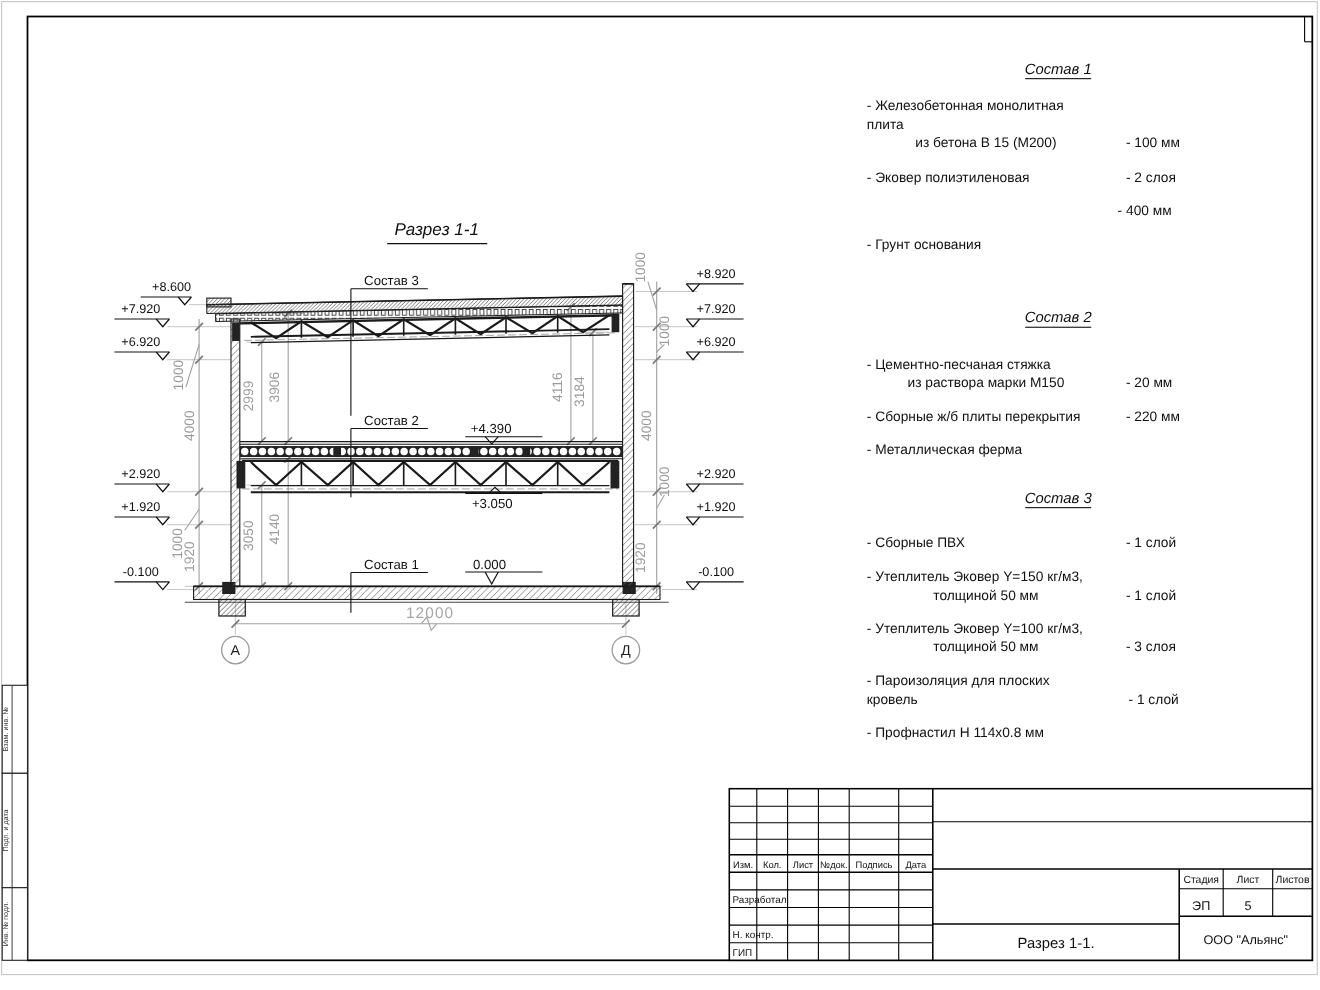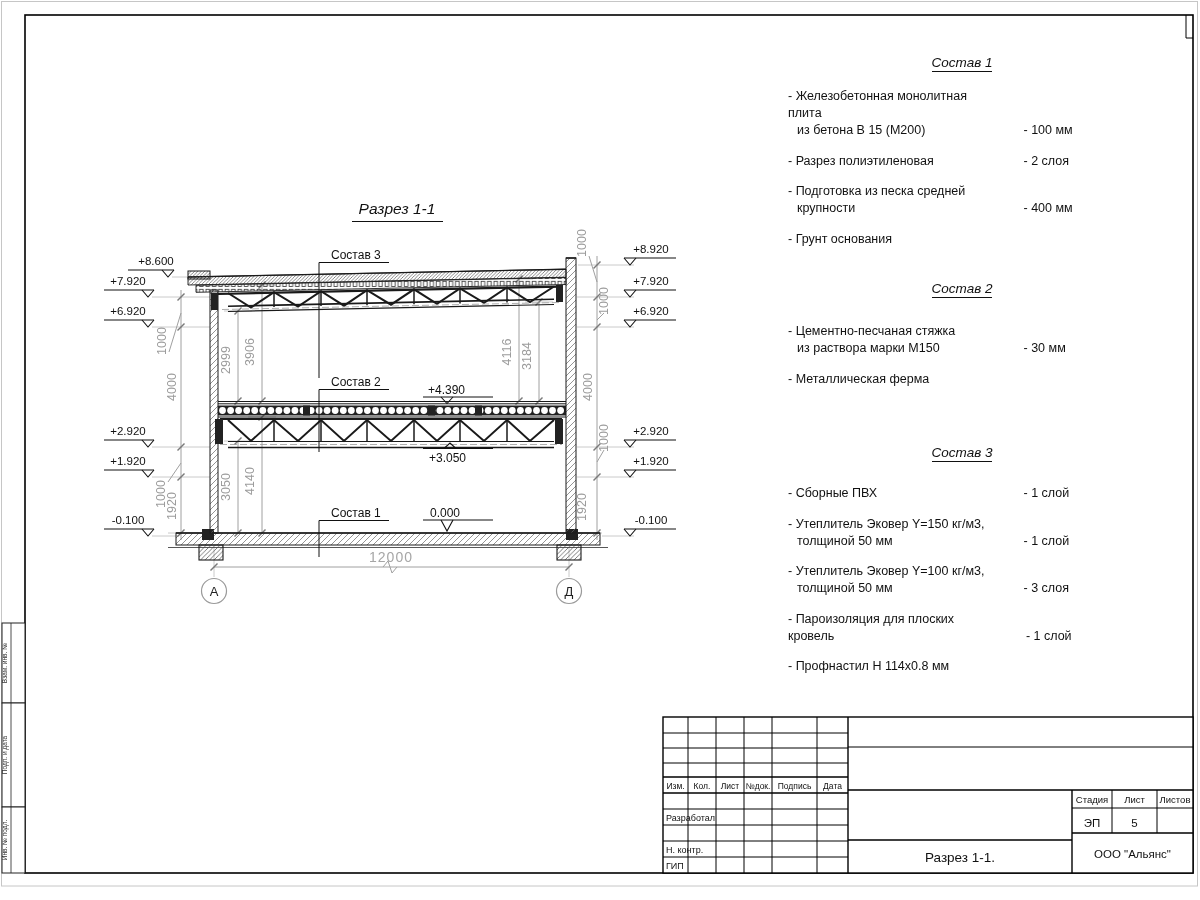--- a/index.html
+++ b/index.html
@@ -20,21 +20,21 @@
   .tbl{stroke:#000;stroke-width:1;}
   .tbl2{stroke:#000;stroke-width:1.4;}
   .tbt{fill:#111;}
   .vst{font-size:6.5px;fill:#333;text-anchor:middle;}
   
   .comp{position:absolute;width:312px;color:#111;font-size:12.5px;line-height:17px;}
   .comp .ct{font-size:13.5px;font-style:italic;text-align:center;padding-left:36px;margin-bottom:17px;}
   .comp .ct span{border-bottom:1px solid #111;padding-bottom:1px;}
   .comp .item{display:flex;align-items:flex-end;margin-bottom:13.5px;gap:28px;}
   .comp .n{width:228px;}
-  .comp .l2{padding-left:9px;}
+  .comp .l2{padding-left:9px;text-align:center;}
   .comp .v{width:84px;margin-left:auto;white-space:nowrap;}
   #comp1{left:788px;top:54px;}
   #comp2{left:788px;top:280px;}
   #comp2 .ct{margin-bottom:26px;}
   #comp3{left:788px;top:444px;}
   #comp3 .ct{margin-bottom:24px;}
 </style>
 </head>
 <body>
 
@@ -396,46 +396,48 @@
   <div class="ct"><span>Состав 1</span></div>
   <div class="item">
     <div class="n">
         <div>- Железобетонная  монолитная плита</div>
         <div class="l2">из бетона В 15 (М200)</div>
       </div>
     <div class="v">- 100 мм</div>
   </div>
   <div class="item">
     <div class="n">
-        <div>- Разрез полиэтиленовая</div>
+        <div>- Эковер полиэтиленовая</div>
       </div>
     <div class="v">-  2 слоя</div>
   </div>
   <div class="item">
-    <div class="n">
-        <div>- Подготовка из песка средней</div>
-        <div class="l2">крупности</div>
-      </div>
     <div class="v">- 400 мм</div>
   </div>
   <div class="item">
     <div class="n">
         <div>- Грунт основания</div>
       </div>
   </div>
 </div>
 
 <div class="comp" id="comp2">
   <div class="ct"><span>Состав 2</span></div>
   <div class="item">
     <div class="n">
         <div>- Цементно-песчаная стяжка</div>
         <div class="l2">из раствора марки М150</div>
       </div>
-    <div class="v">- 30 мм</div>
+    <div class="v">- 20 мм</div>
+  </div>
+  <div class="item">
+    <div class="n">
+        <div>- Сборные ж/б плиты перекрытия</div>
+      </div>
+    <div class="v">- 220 мм</div>
   </div>
   <div class="item">
     <div class="n">
         <div>- Металлическая ферма</div>
       </div>
   </div>
 </div>
 
 <div class="comp" id="comp3">
   <div class="ct"><span>Состав 3</span></div>

